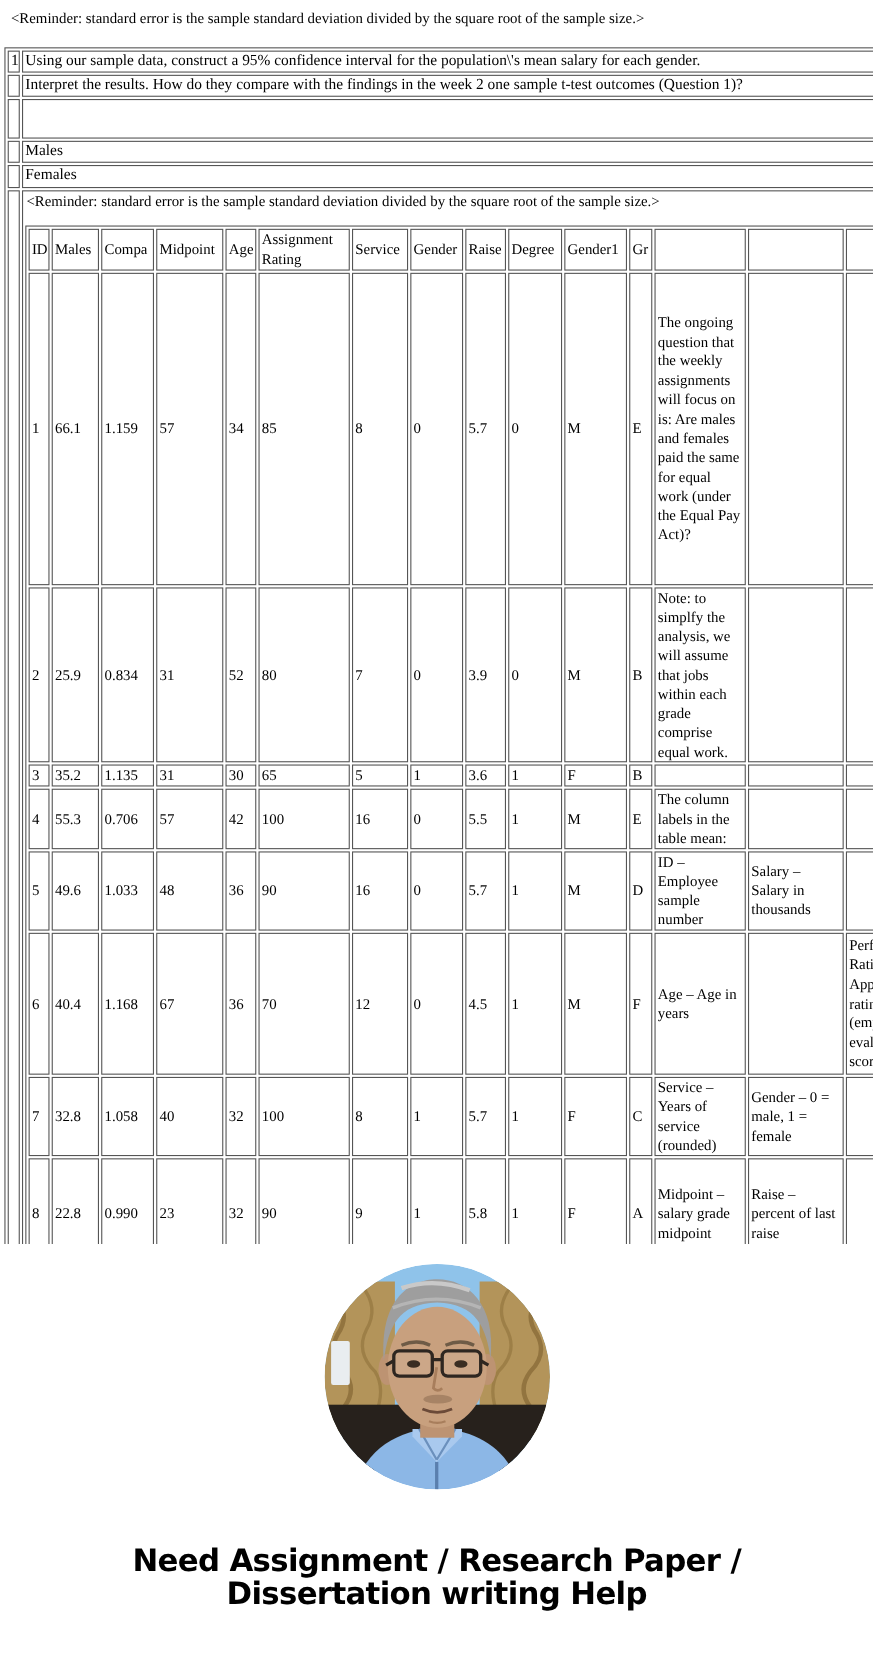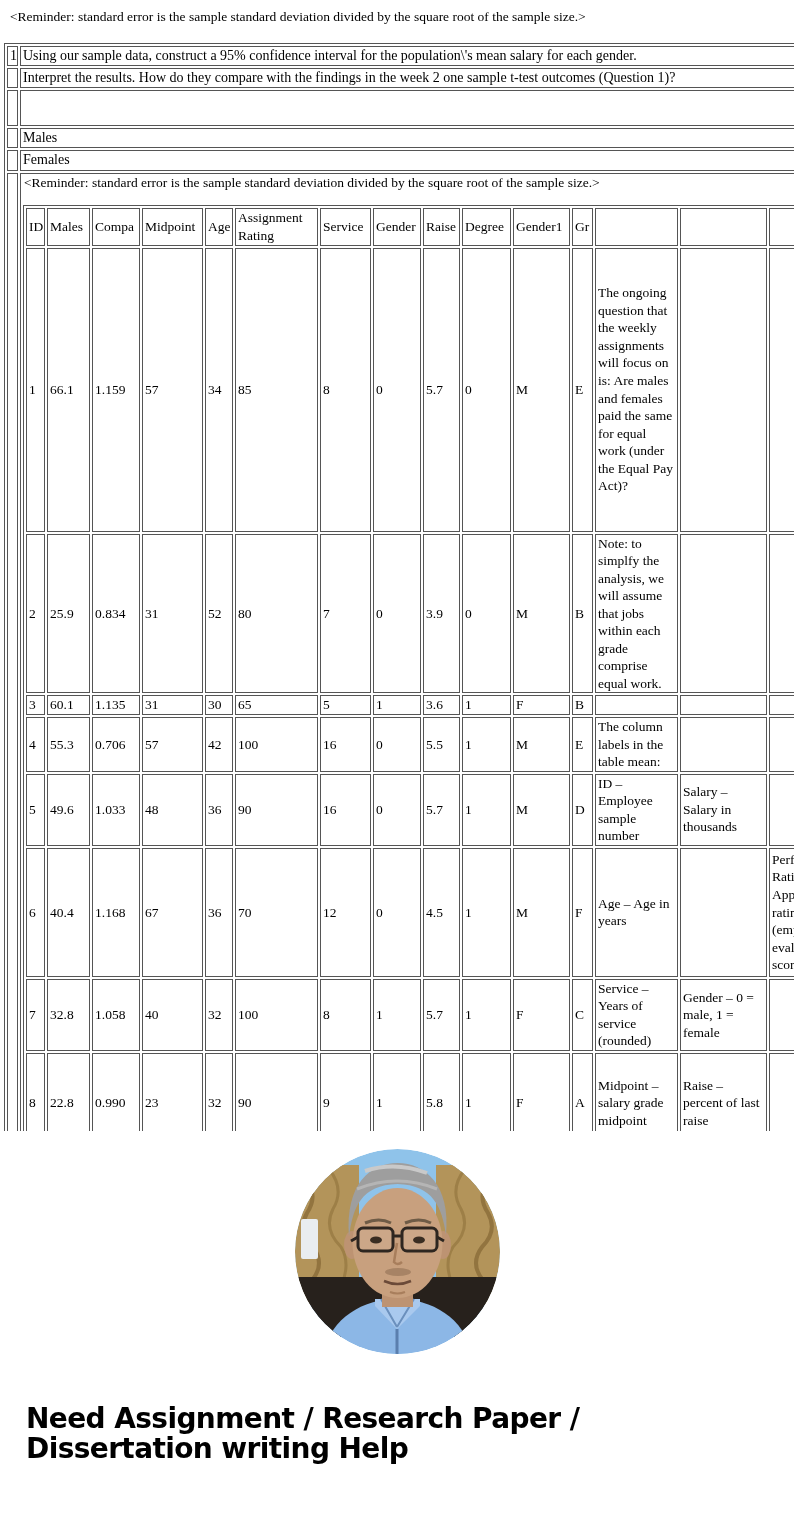--- a/index.html
+++ b/index.html
@@ -62,21 +62,21 @@
   
   .avatar-wrap {
     width: 205px; height: 205px;
     margin: 18px auto 0 auto;
     border-radius: 50%;
     overflow: hidden;
   }
   .footer-help {
     margin: 50px auto 0 auto;
     max-width: 742px;
-    text-align: left;
+    text-align: center;
     font-family: "DejaVu Sans", sans-serif;
     font-weight: bold;
     font-size: 28px; line-height: 30px;
     letter-spacing: -0.6px;
     color: #000;
   }
 </style>
 </head>
 <body>
 
@@ -179,21 +179,21 @@
                   <td>3.9</td>
                   <td>0</td>
                   <td>M</td>
                   <td>B</td>
                   <td>Note: to simplfy the analysis, we will assume that jobs within each grade comprise equal work.</td>
                   <td></td>
                   <td></td>
                 </tr>
                 <tr style="height: 16px;">
                   <td>3</td>
-                  <td>60.1</td>
+                  <td>35.2</td>
                   <td>1.135</td>
                   <td>31</td>
                   <td>30</td>
                   <td>65</td>
                   <td>5</td>
                   <td>1</td>
                   <td>3.6</td>
                   <td>1</td>
                   <td>F</td>
                   <td>B</td>

